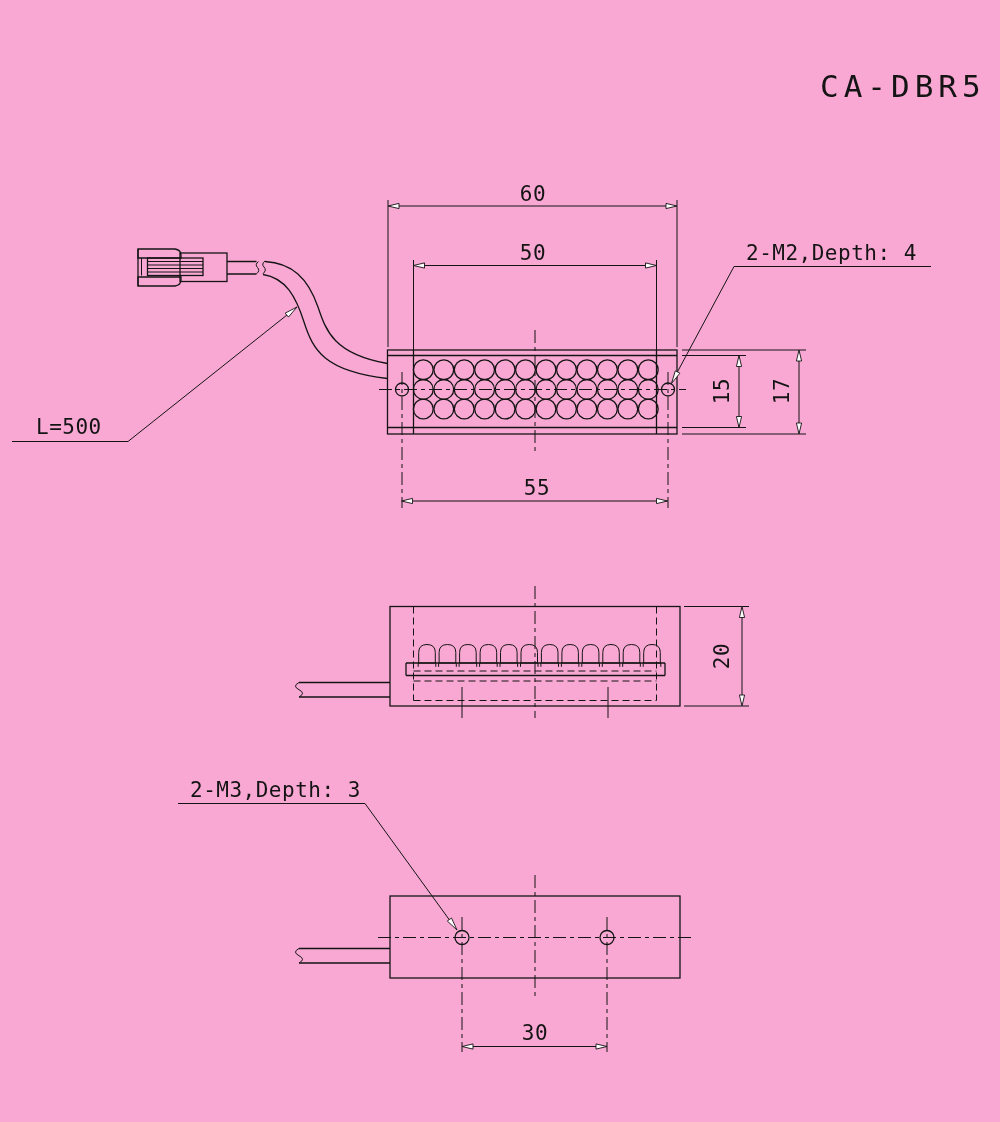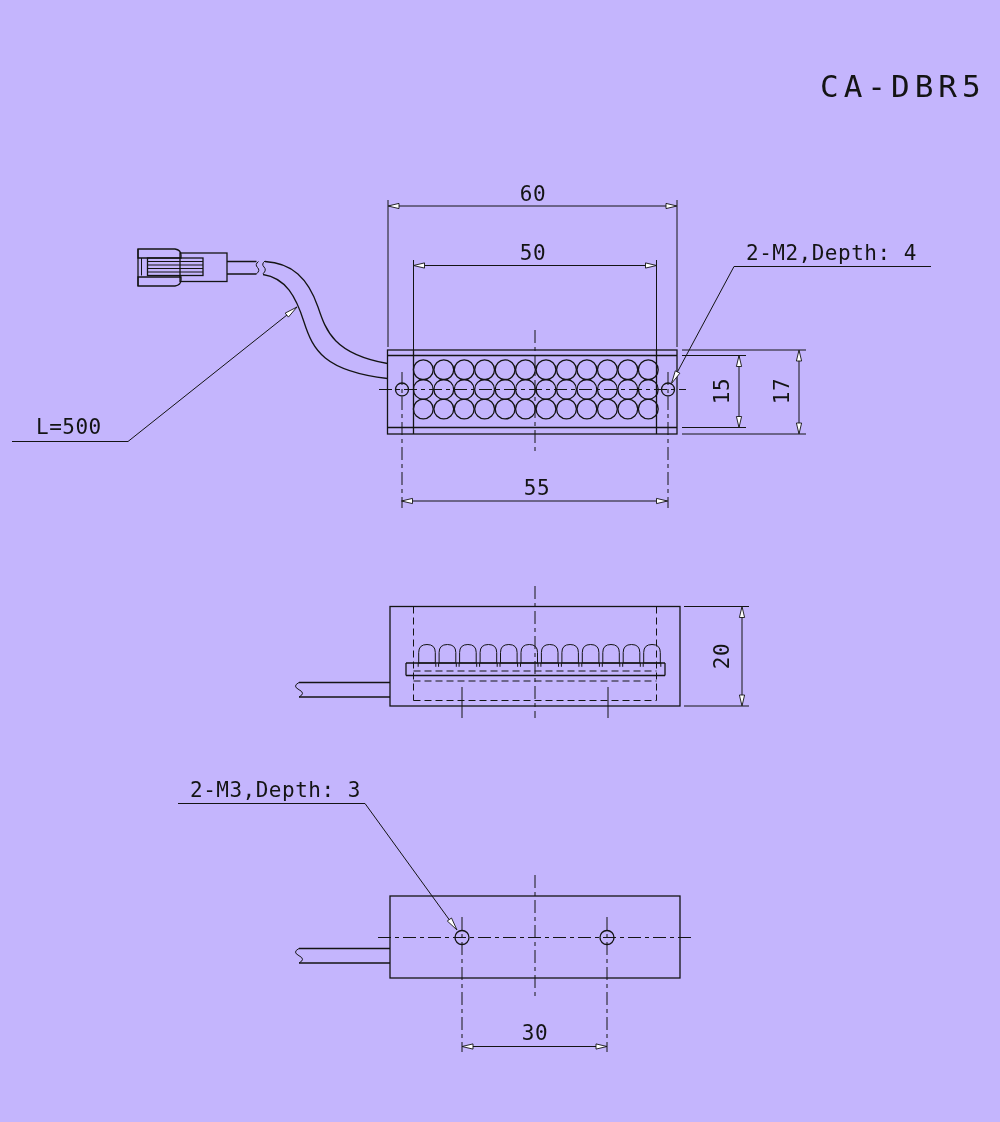--- a/index.html
+++ b/index.html
@@ -1,16 +1,16 @@
 <!DOCTYPE html>
 <html><head>
 <meta charset="utf-8">
 <style>
   html,body{margin:0;padding:0;background:#fff;}
-  .sheet{position:relative;width:1000px;height:1122px;background:#c4b5fd;overflow:hidden;text-align:right;}
+  .sheet{position:relative;width:1000px;height:1122px;background:#f9a8d4;overflow:hidden;text-align:right;}
   svg{position:absolute;left:0;top:0;}
   .obj{stroke:#141414;stroke-width:1.3;fill:none;stroke-linecap:butt;}
   .thin{stroke:#141414;stroke-width:1;fill:none;}
   .hid{stroke:#141414;stroke-width:1;fill:none;stroke-dasharray:7 4;}
   .cl{stroke:#141414;stroke-width:1;fill:none;stroke-dasharray:13 4 4 4;}
   .arr{fill:#ffffff;stroke:#141414;stroke-width:0.9;}
   text{fill:#141414;stroke:none;}
   .t-title{font-family:"DejaVu Sans Mono",monospace;font-size:31px;letter-spacing:5px;}
   .t-dim{font-family:"DejaVu Sans Mono",monospace;font-size:21px;letter-spacing:0.5px;}
   .t-label{font-family:"DejaVu Sans Mono",monospace;font-size:21px;letter-spacing:0.5px;}

